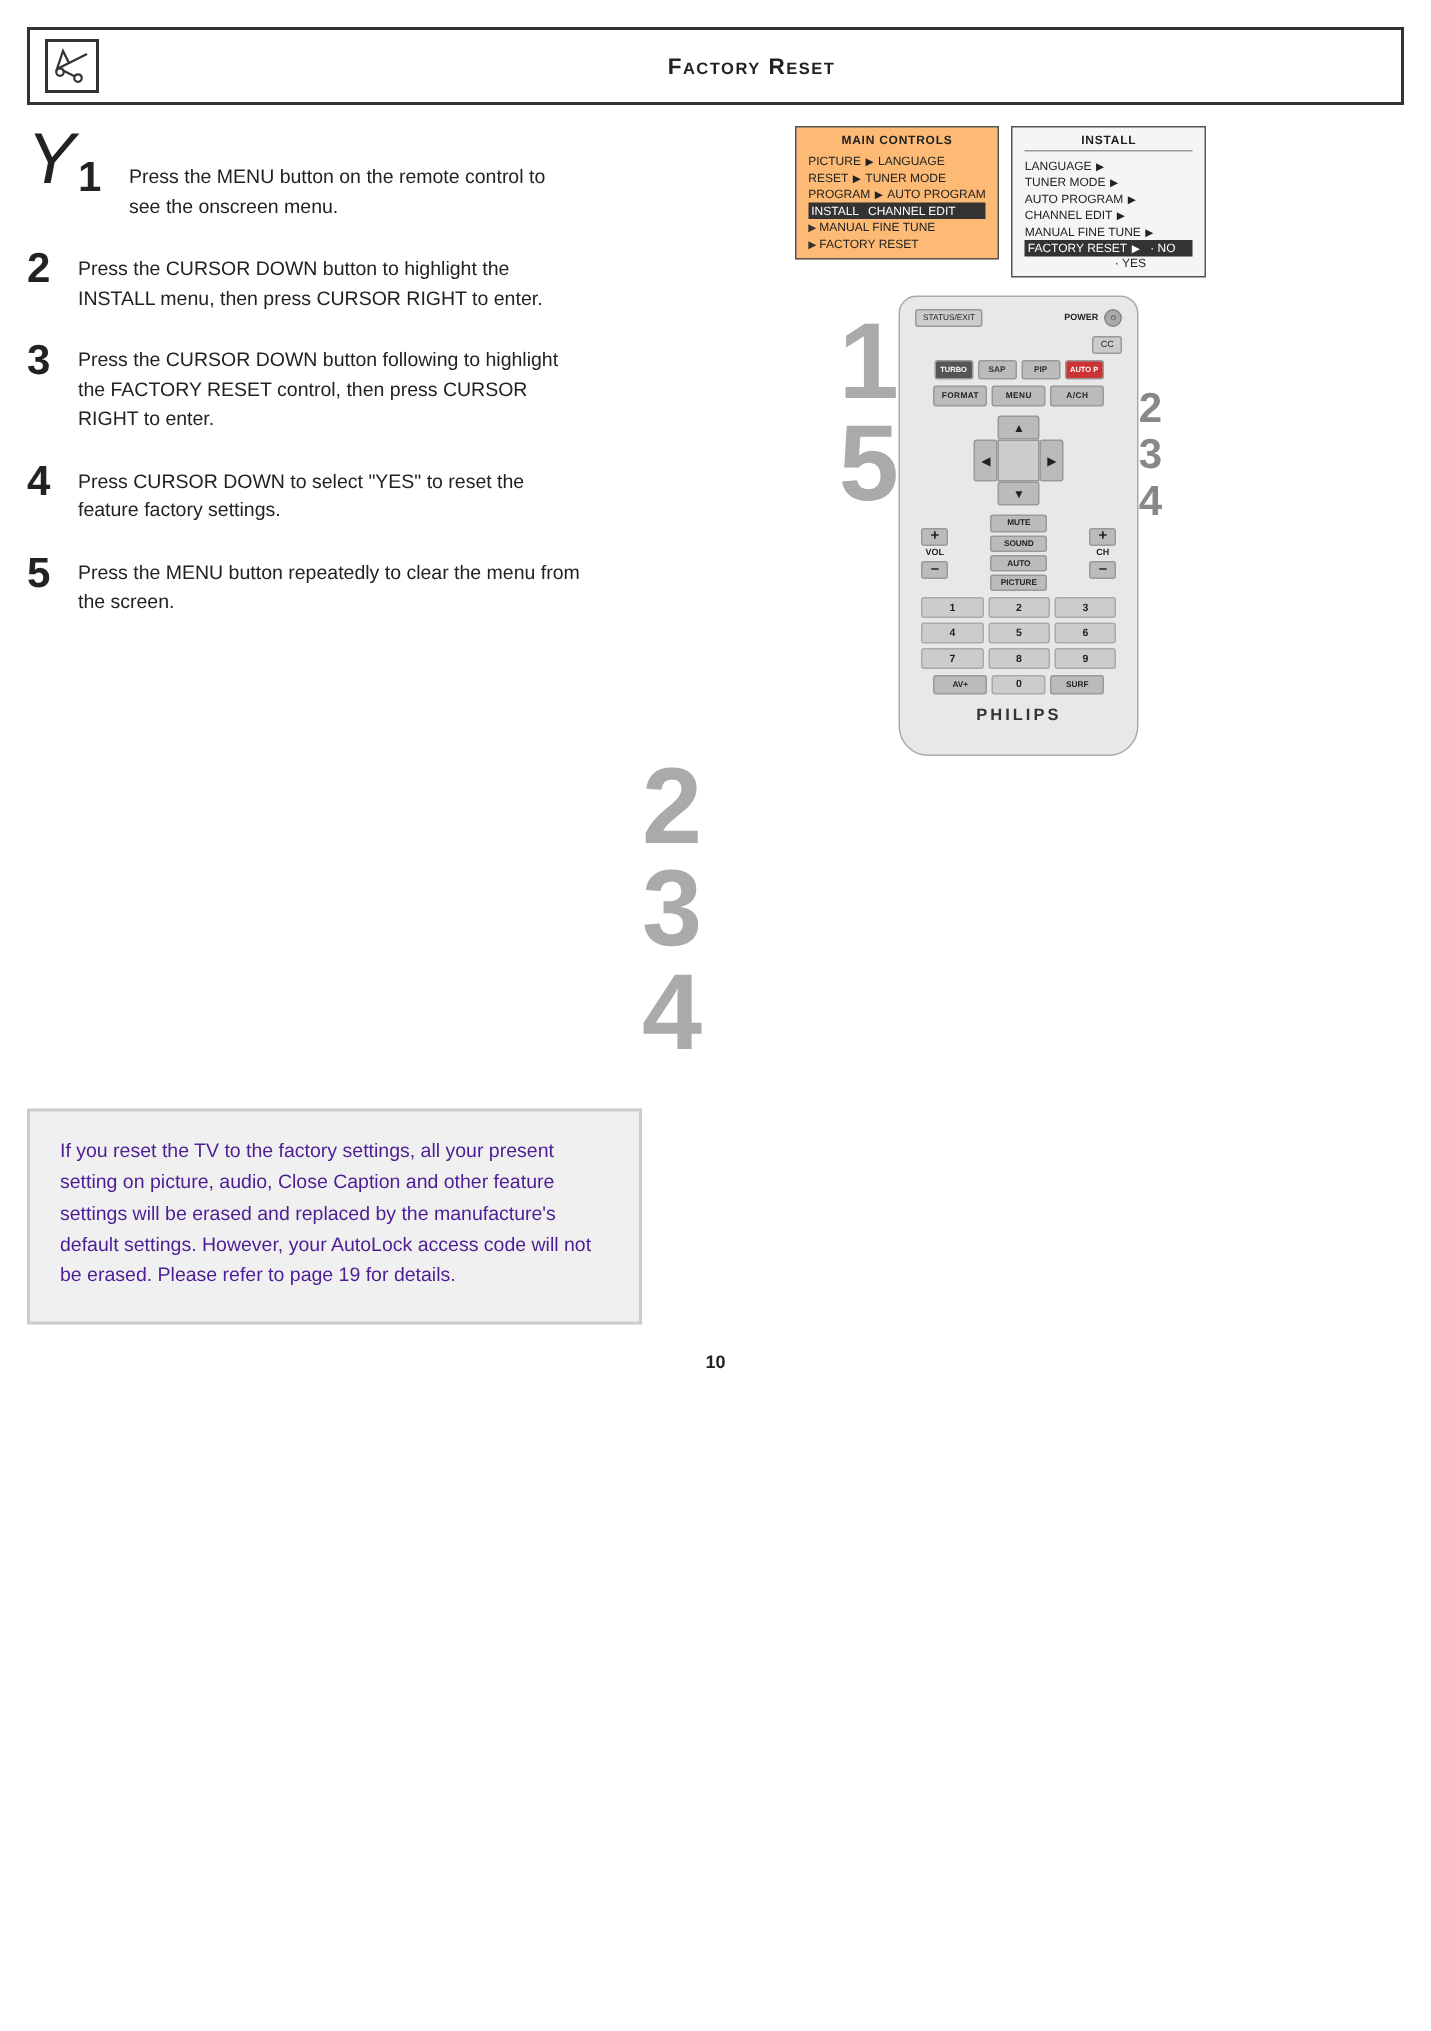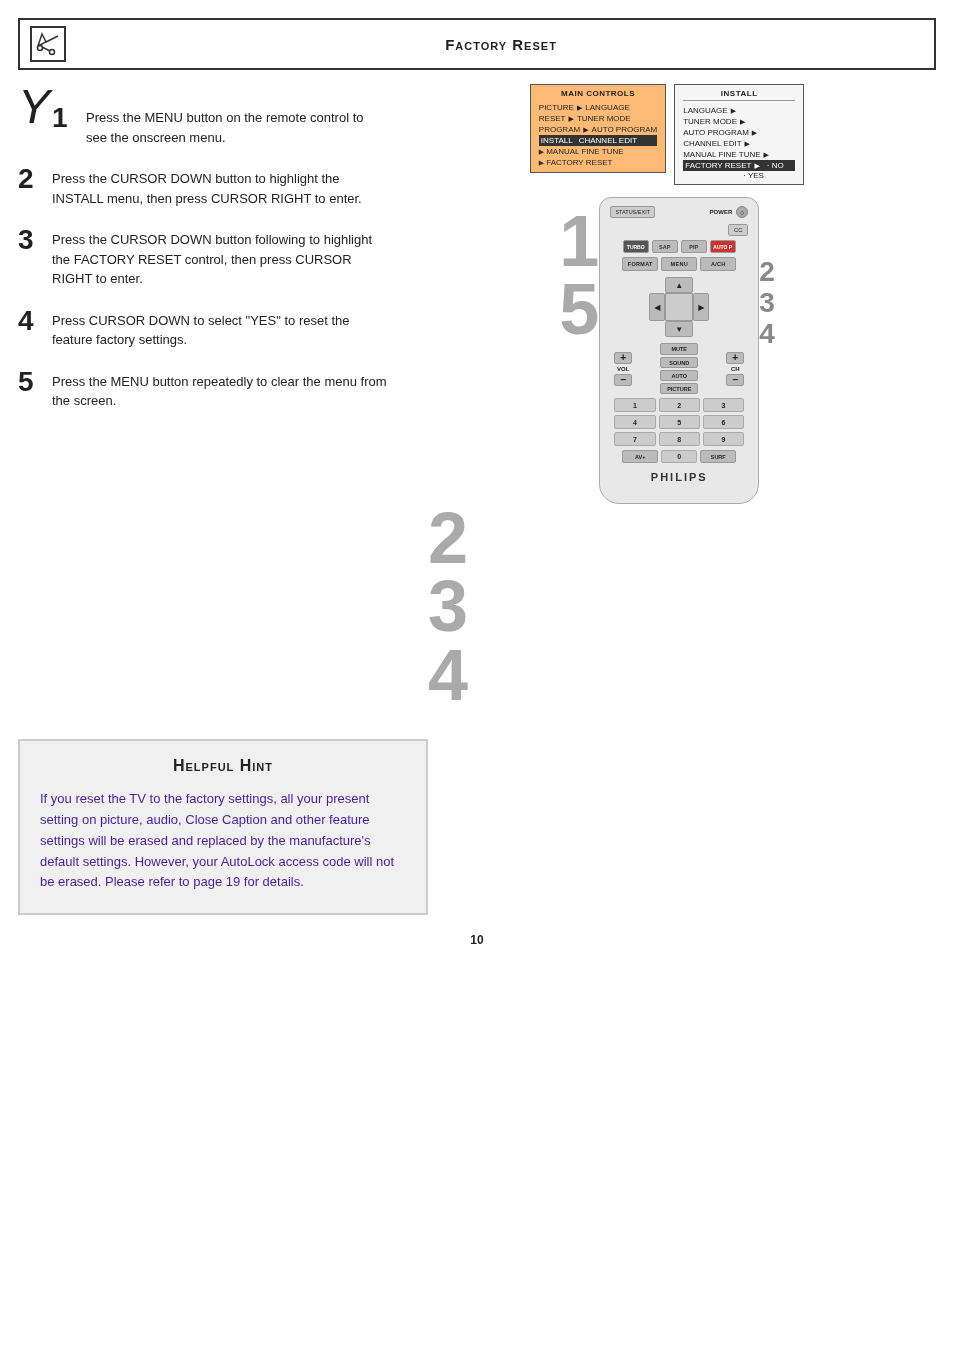--- a/index.html
+++ b/index.html
@@ -717,17 +717,16 @@
         <span>3</span>
         <span>4</span>
       </div>
     </div>
 
   </div>
 
 </div>
 
 <div class="hint-section">
-  <div class="hint-title">Helpful Hint</div>
   <div class="hint-text">If you reset the TV to the factory settings, all your present setting on picture, audio, Close Caption and other feature settings will be erased and replaced by the manufacture's default settings. However, your AutoLock access code will not be erased. Please refer to page 19 for details.</div>
 </div>
 
 <div class="page-number">10</div>
 
 </body></html>

